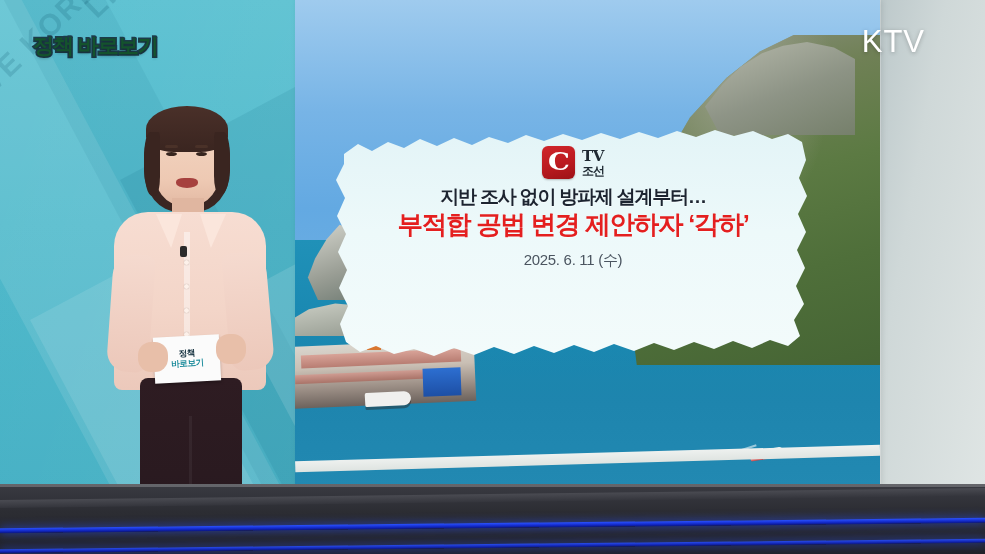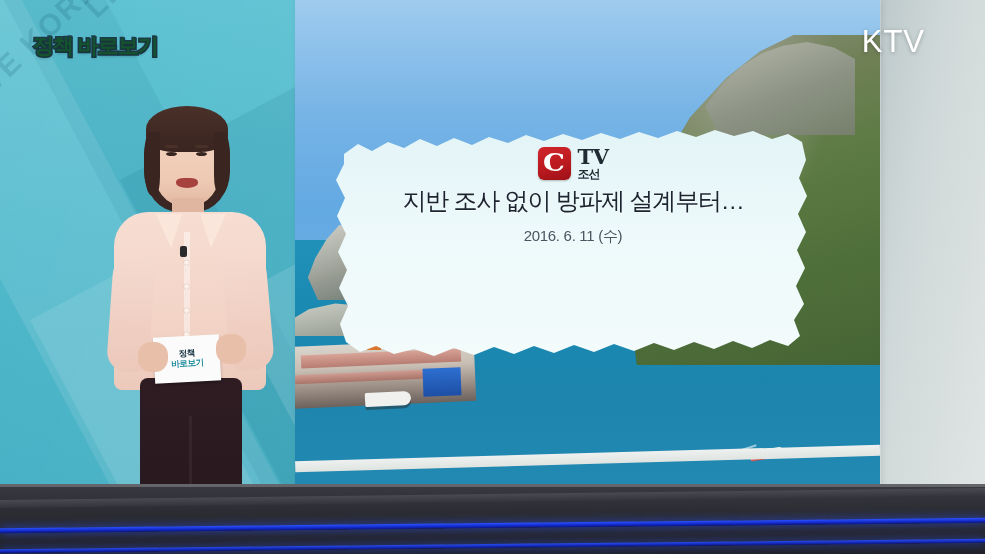--- a/index.html
+++ b/index.html
@@ -315,36 +315,36 @@
     font-family: "DejaVu Serif", serif;
     transform: translateY(-1px) scaleX(1.1);
   }
   .logo-words {
     display: flex;
     flex-direction: column;
     line-height: 1;
     color: #1f2a33;
   }
   .logo-words .tv {
-    font-size: 21px;
+    font-size: 15px;
     font-weight: 700;
     letter-spacing: -0.5px;
     font-family: "DejaVu Serif", serif;
     text-align: center;
   }
   .logo-words .kr {
     font-size: 12px;
     font-weight: 700;
     letter-spacing: -1px;
     margin-top: 1px;
   }
 
   .headline-1 {
-    font-size: 24px;
-    font-weight: 400;
+    font-size: 19px;
+    font-weight: 700;
     color: #1c2430;
     letter-spacing: -1.2px;
     line-height: 1.15;
     white-space: nowrap;
     text-shadow: 0 1px 0 rgba(255,255,255,0.6);
   }
   .headline-2 {
     font-size: 25.5px;
     font-weight: 700;
     color: #e41f1f;
@@ -640,21 +640,22 @@
       <div class="logo-lockup">
         <div class="logo-mark">
           <span class="logo-mark-glyph">C</span>
         </div>
         <div class="logo-words">
           <span class="tv">TV</span>
           <span class="kr">조선</span>
         </div>
       </div>
       <div class="headline-1">지반 조사 없이 방파제 설계부터…</div>
-      <div class="headline-date">2016. 6. 11 (수)</div>
+      <div class="headline-2">부적합 공법 변경 제안하자 ‘각하’</div>
+      <div class="headline-date">2025. 6. 11 (수)</div>
     </div>
   </div>
 
   <div class="presenter">
     <div class="p-hair-back"></div>
     <div class="p-face"></div>
     <div class="p-hair-front"></div>
     <div class="p-hair-side-l"></div>
     <div class="p-hair-side-r"></div>
     <div class="p-brow l"></div>

